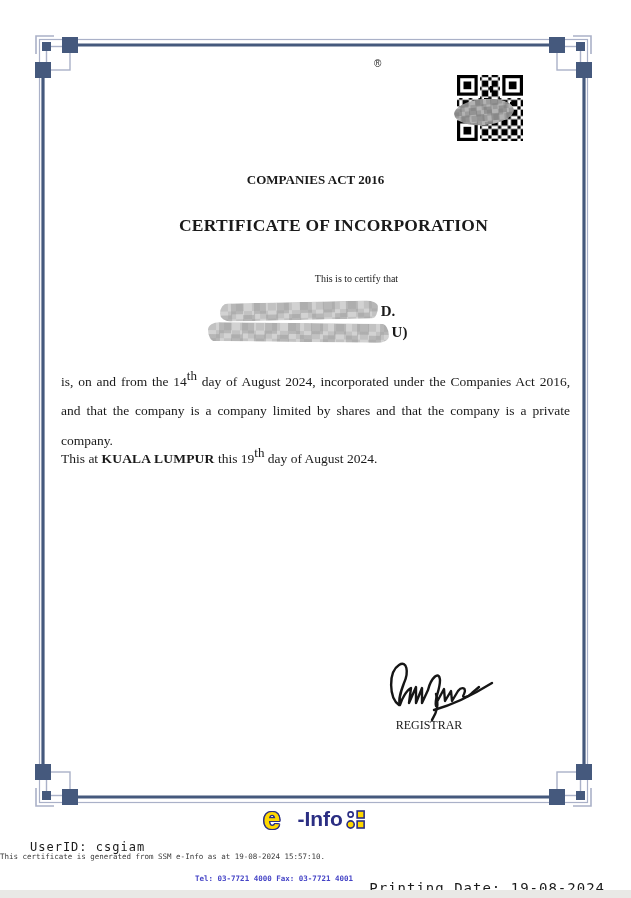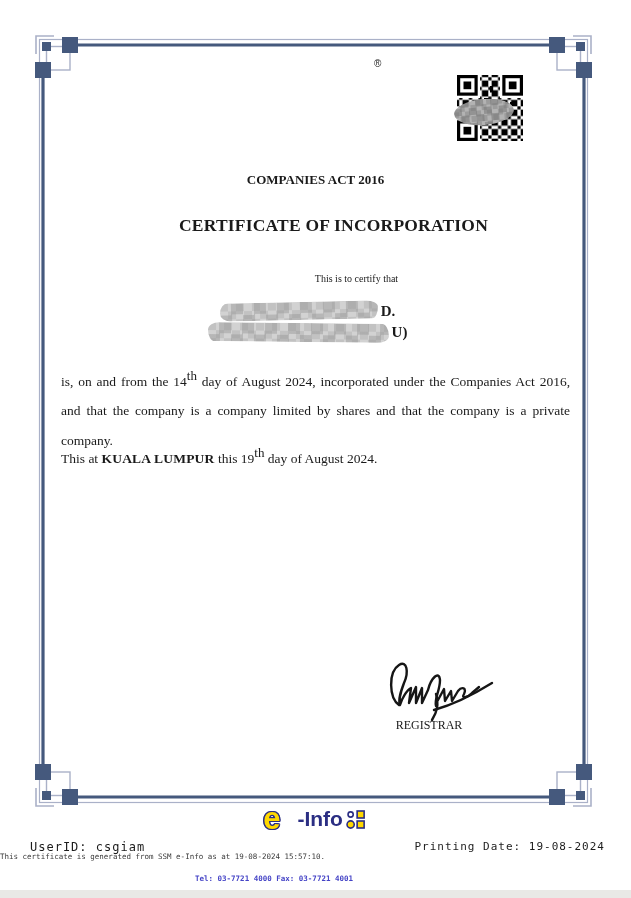--- a/index.html
+++ b/index.html
@@ -65,21 +65,21 @@
            text-shadow:-1.4px 0 var(--brand-navy),1.4px 0 var(--brand-navy),
                         0 -1.4px var(--brand-navy),0 1.4px var(--brand-navy),
                         -1px -1px var(--brand-navy),1px 1px var(--brand-navy),
                         -1px 1px var(--brand-navy),1px -1px var(--brand-navy);}
   .einfo-rest{font-size:21px;font-weight:bold;color:var(--brand-navy);margin-left:17px;}
   .einfo-dots{margin-left:3px;margin-top:2px;}
 
   
   .mono{font-family:"DejaVu Sans Mono",monospace;white-space:nowrap;}
   .f-userid{left:30px;top:840px;font-size:12px;letter-spacing:1px;color:#1c1c1c;}
-  .f-date{right:26px;top:840px;font-size:11px;letter-spacing:1px;color:#1c1c1c;}
+  .f-date{right:26px;top:880px;font-size:14px;letter-spacing:1px;color:#1c1c1c;}
   .f-gen{left:0;top:851.5px;width:504px;text-align:left;font-size:7.5px;color:#3a3a3a;}
   .f-addr{left:0;top:862.5px;width:631px;text-align:center;font-size:7.5px;
           color:var(--footer-purple);font-weight:bold;}
   .f-tel{left:0;top:874px;width:548px;text-align:center;font-size:7.5px;
          color:var(--footer-purple);font-weight:bold;}
   .bottom-strip{left:0;top:890px;width:631px;height:8px;background:#e9e9e6;}
 </style>
 </head>
 <body>
 

